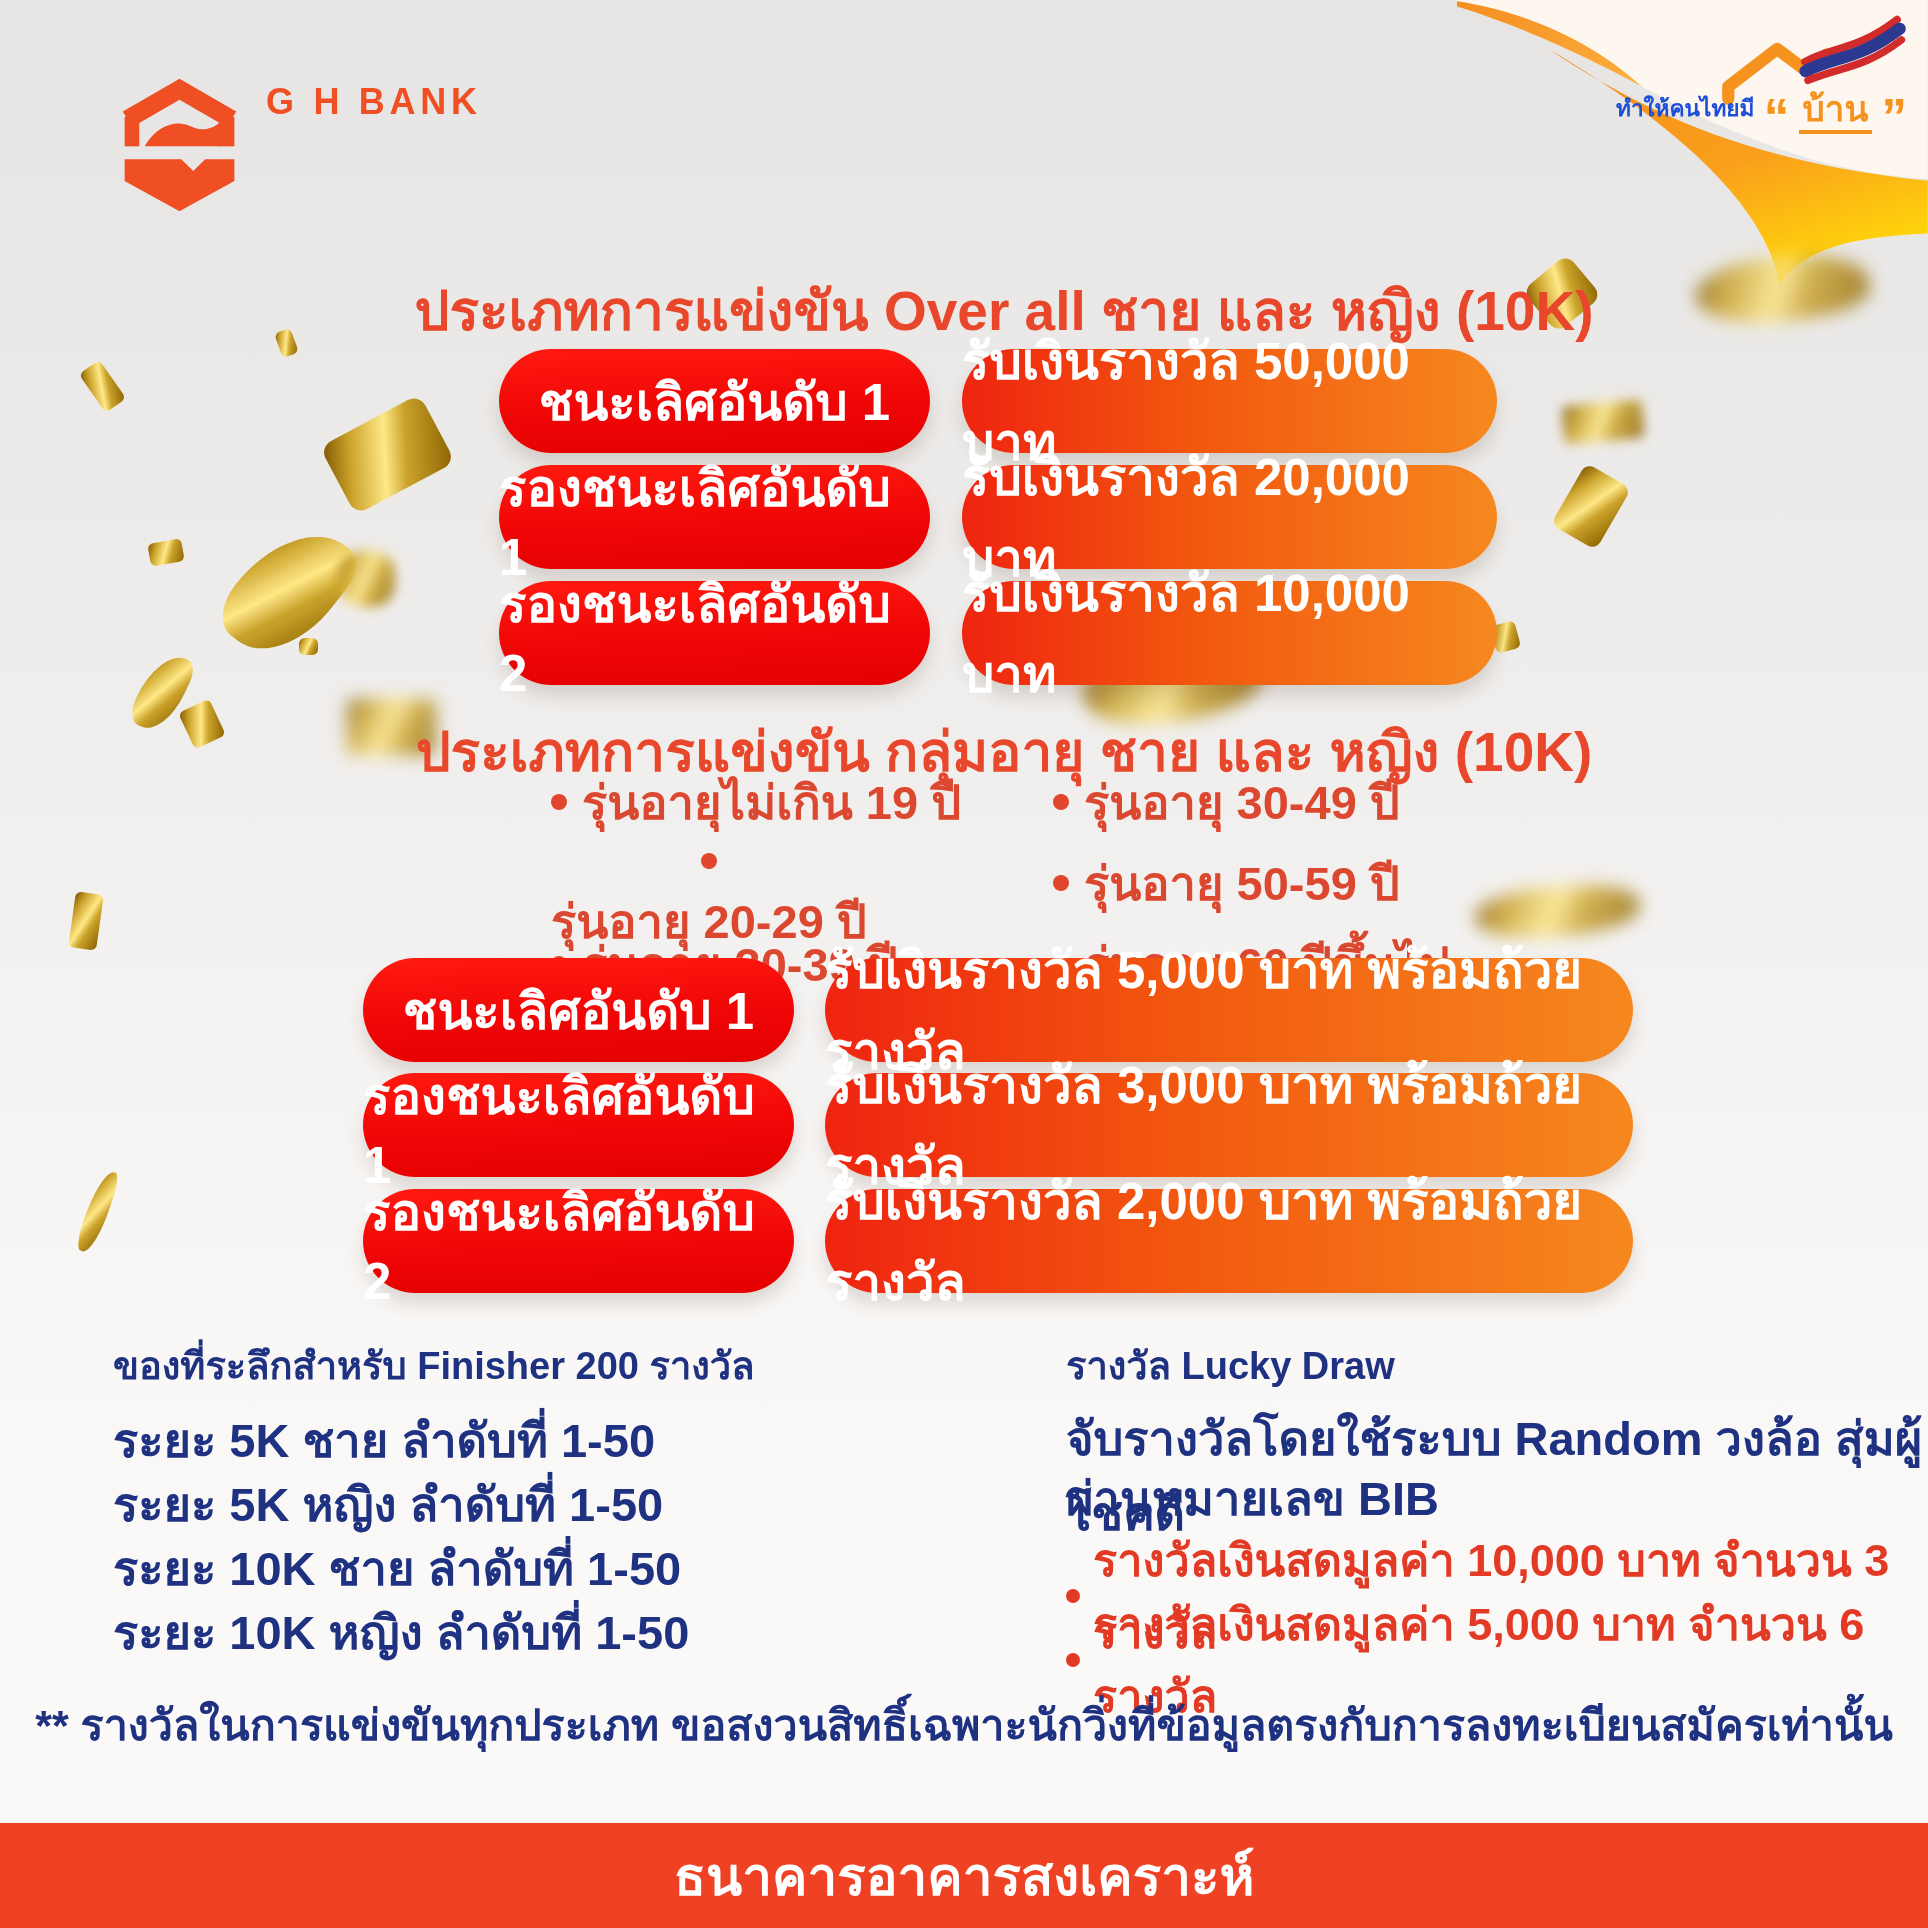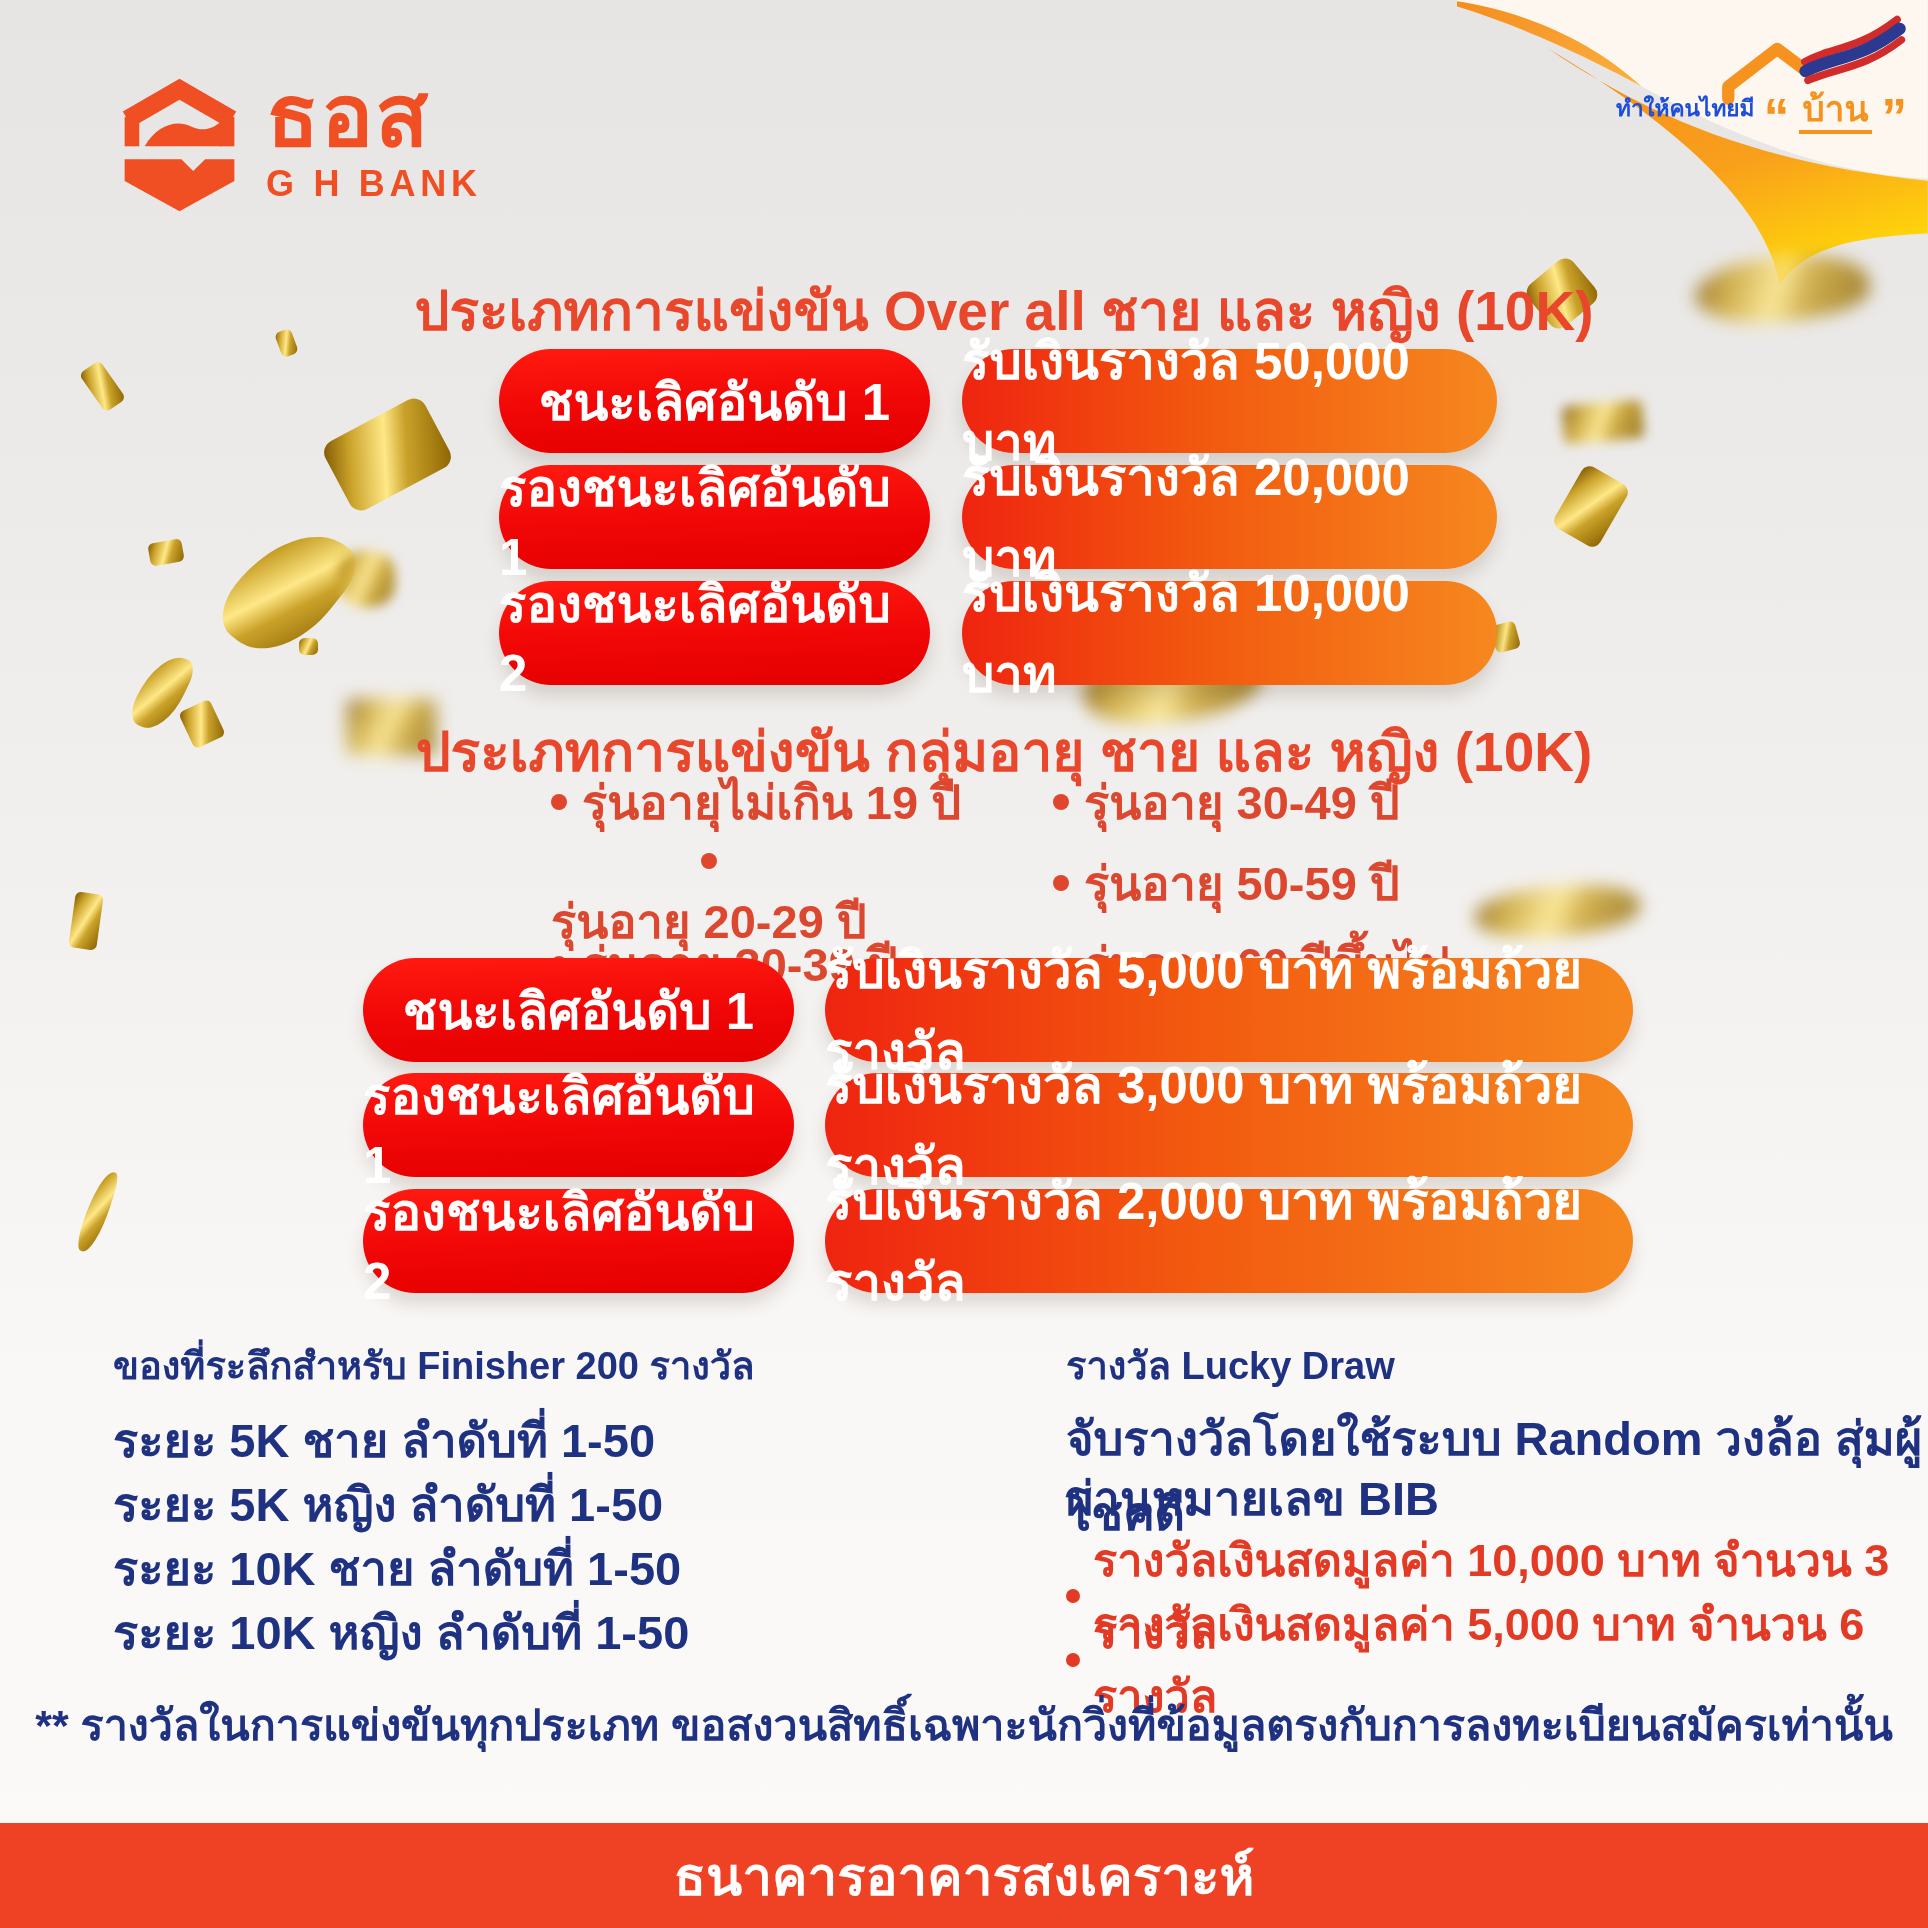--- a/index.html
+++ b/index.html
@@ -81,21 +81,20 @@
 
 <div class="abs gh-logo">
   <svg width="121" height="139" viewBox="0 0 132 152">
     <path d="M66,4 L128,40 L118,57 L66,27 L14,57 L4,40 Z" fill="#F04E23"></path>
     <rect x="6" y="46" width="16" height="32" fill="#F04E23"></rect>
     <rect x="110" y="46" width="16" height="32" fill="#F04E23"></rect>
     <path d="M28,78 C40,56 62,48 78,56 C90,62 102,60 112,50 L112,78 Z" fill="#F04E23"></path>
     <path d="M6,92 H68 L81,105 L94,92 H126 V116 L66,149 L6,116 Z" fill="#F04E23"></path>
   </svg>
   <div>
-    <div class="gh-word">ธอส</div>
     <div class="gh-sub">G H BANK</div>
   </div>
 </div>
 
 <div class="gold abs" style="left:90px;top:363px;width:24.5px;height:47px;transform:rotate(-35deg);"></div>
 <div class="gold abs curve" style="left:243px;top:520px;width:90px;height:141px;transform:rotate(38deg);"></div>
 <div class="gold abs" style="left:331px;top:416px;width:113px;height:77px;transform:rotate(-28deg);border-radius:13px;"></div>
 <div class="gold abs" style="left:278px;top:330px;width:17px;height:26px;transform:rotate(-20deg);"></div>
 <div class="gold abs" style="left:149px;top:541px;width:34px;height:22.6px;transform:rotate(-10deg);"></div>
 <div class="gold abs b6" style="left:339px;top:551px;width:56px;height:56px;border-radius:40%;"></div>

